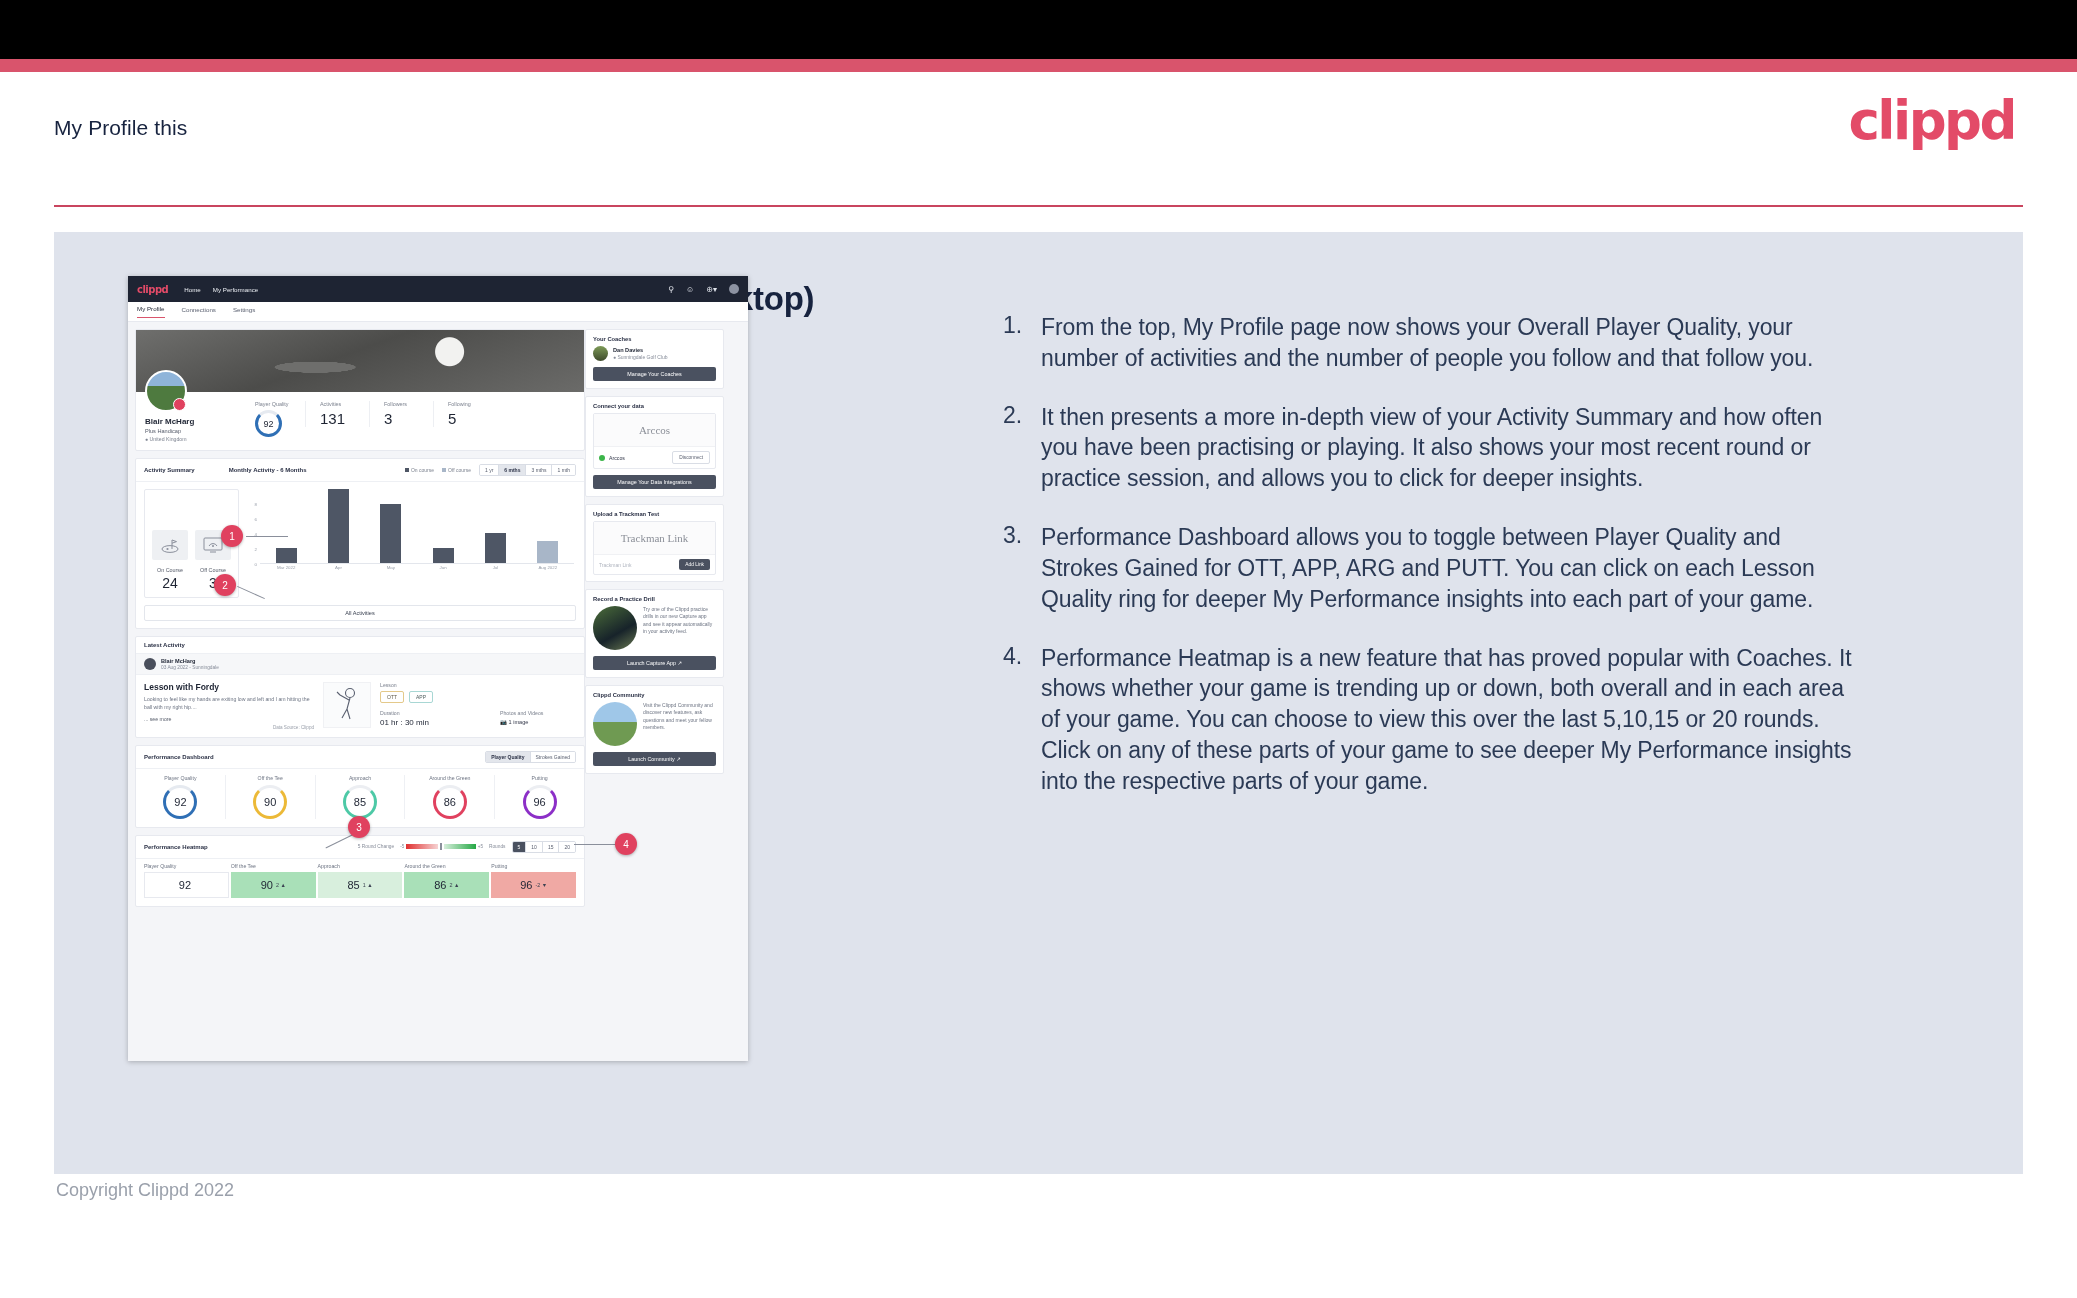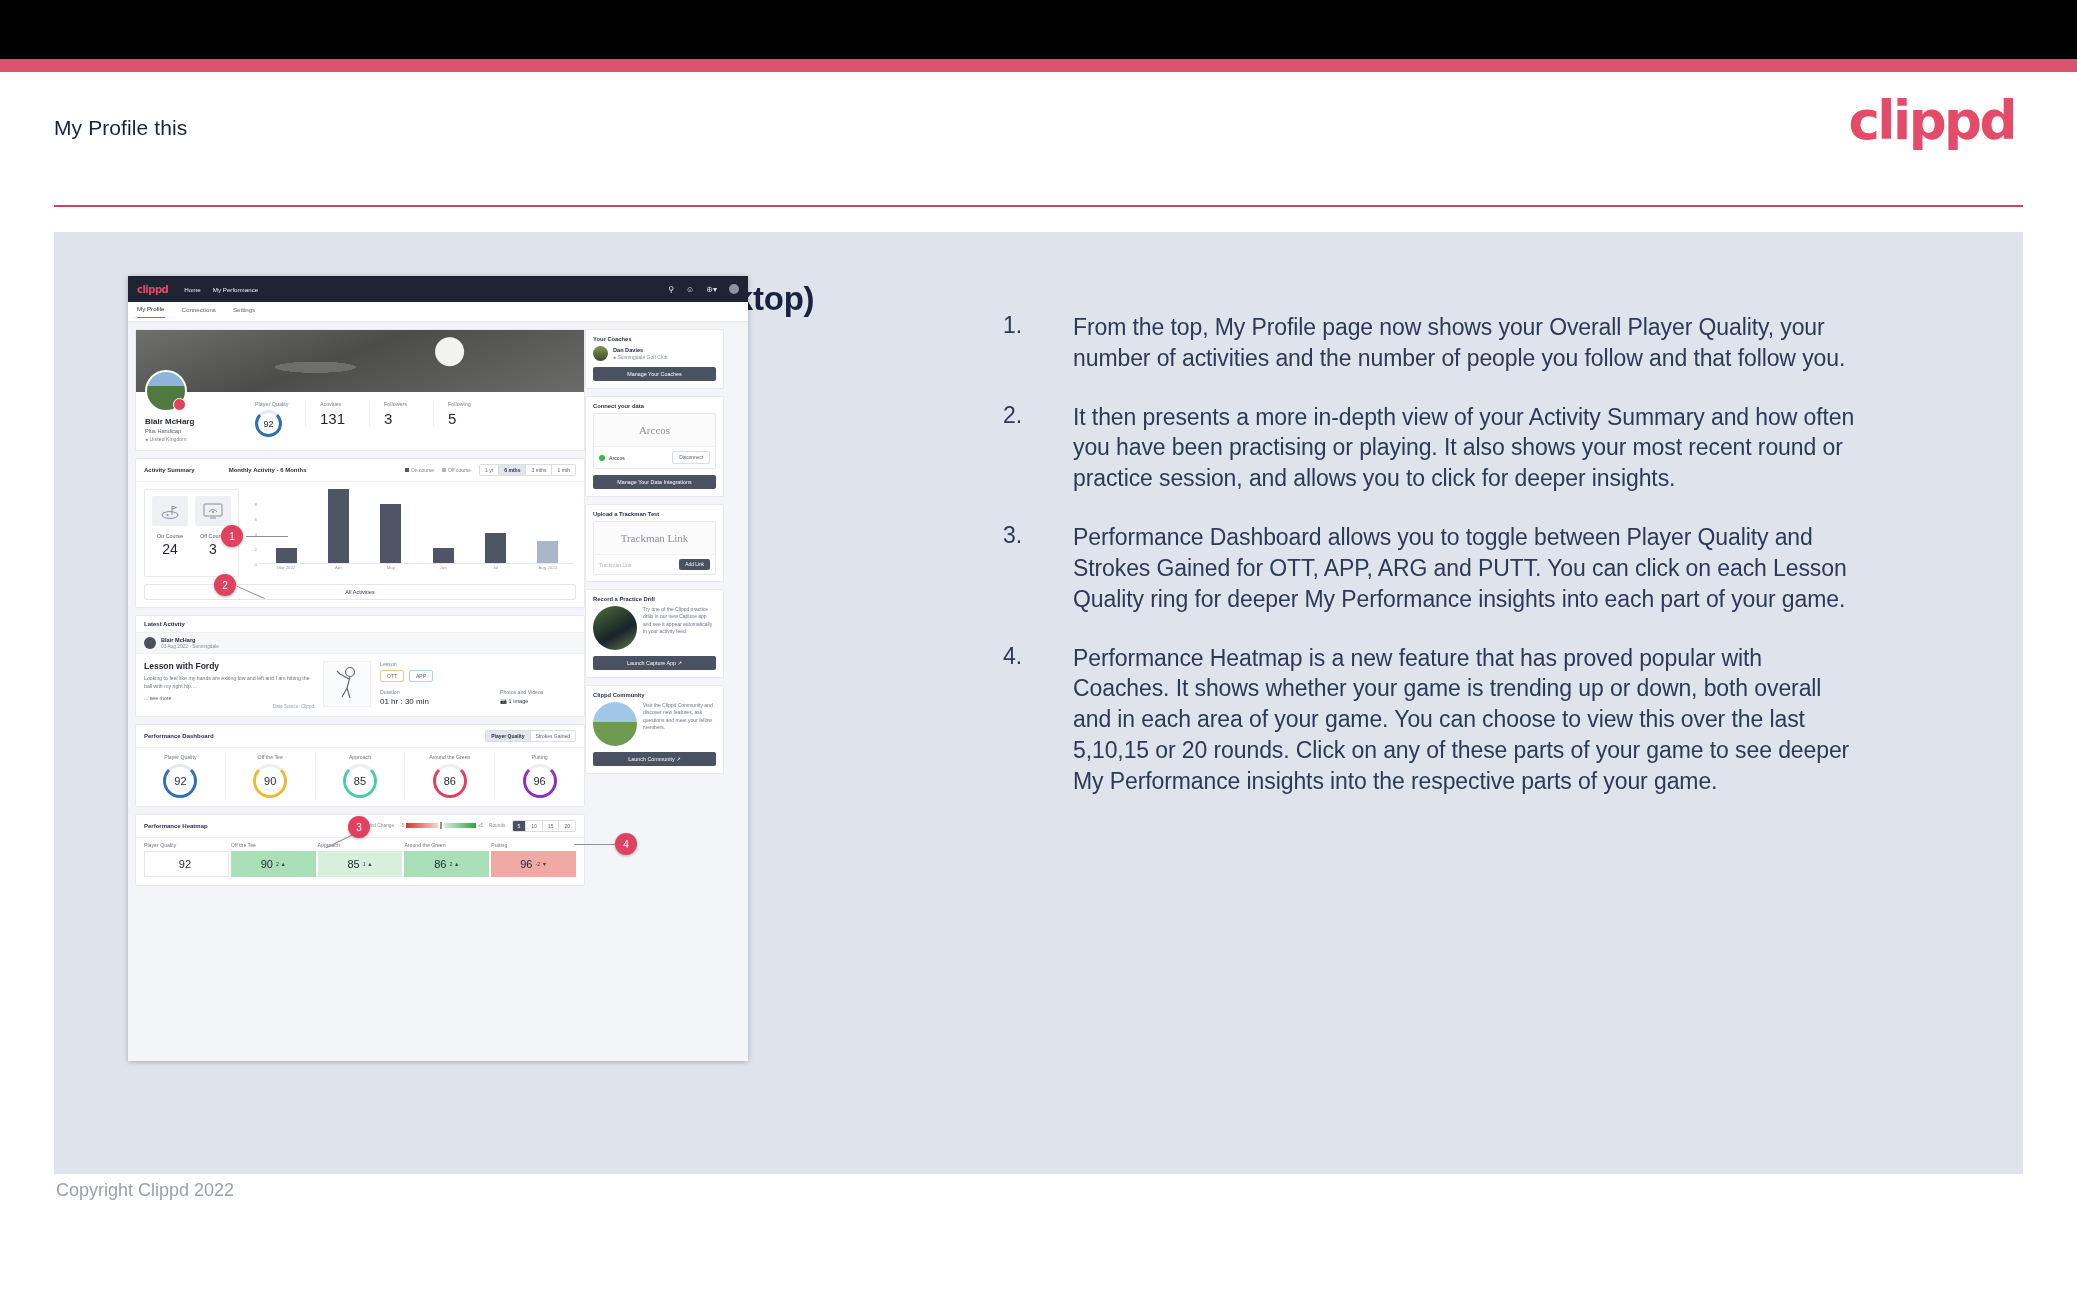--- a/index.html
+++ b/index.html
@@ -48,21 +48,21 @@
   }
 
   
   .rcol { position:absolute; left:949px; top:50px; width:860px; }
   .rcol .lede {
     font-size:24px; font-weight:bold; color:#17233f; line-height:1.33; letter-spacing:-.1px;
   }
   .rlist { margin-top:30px; }
   .ritem { display:flex; margin-bottom:28px; }
   .rnum { width:38px; flex:0 0 38px; font-size:23px; color:#2b3a55; }
-  .rtext { font-size:23px; color:#2b3a55; line-height:1.34; letter-spacing:-.1px;margin-left:32px; }
+  .rtext { font-size:23px; color:#2b3a55; line-height:1.34; letter-spacing:-.1px; }
 
   
   .footer-copy {
     position:absolute; left:56px; top:1180px;
     font-size:18px; color:#9aa0ab;
   }
 
   
   .mock {
     position:absolute; left:74px; top:44px;
@@ -129,21 +129,21 @@
   .sec-head { display:flex; align-items:center; padding:5px 8px; border-bottom:1px solid #eef0f4; font-size:6px; font-weight:bold; color:#2a3045; }
   .legend { display:flex; gap:8px; margin-left:auto; align-items:center; font-size:5px; color:#7c828f; font-weight:normal; }
   .legend i { width:4px; height:4px; display:inline-block; margin-right:2px; }
   .segbtns { display:flex; border:1px solid #d9dde5; border-radius:2px; overflow:hidden; margin-left:8px; }
   .segbtns b { font-size:5px; font-weight:normal; padding:2px 5px; color:#5a6070; border-left:1px solid #d9dde5; background:#fff; }
   .segbtns b:first-child { border-left:none; }
   .segbtns b.on { background:#e3e6ec; color:#2a3045; font-weight:bold; }
 
   .as-body { display:flex; padding:7px 8px; gap:10px; }
   .as-tiles { border:1px solid #e7e9ef; border-radius:2px; padding:6px 7px; display:flex; gap:7px; }
-  .as-tile { text-align:center; }
+  .as-tile { text-align:center;margin-top:34px; }
   .as-icon { width:36px; height:30px; background:#eef0f3; border-radius:2px; display:flex; align-items:center; justify-content:center; }
   .as-lab { font-size:5.4px; color:#555b69; margin-top:7px; }
   .as-val { font-size:14px; color:#1e2433; margin-top:2px; }
 
   .chart { flex:1; position:relative; height:88px; }
   .chart .yax { position:absolute; left:0; top:0; bottom:13px; width:10px; }
   .chart .yax i { position:absolute; right:2px; font-size:4.4px; color:#9aa0ab; font-style:normal; transform:translateY(-50%); }
   .chart .plot { position:absolute; left:11px; right:2px; top:0; bottom:13px; border-bottom:1px solid #e3e6ec; display:flex; align-items:flex-end; justify-content:space-around; }
   .bar { width:21px; background:#4e5665; }
   .bar.light { background:#a8b6c8; }

